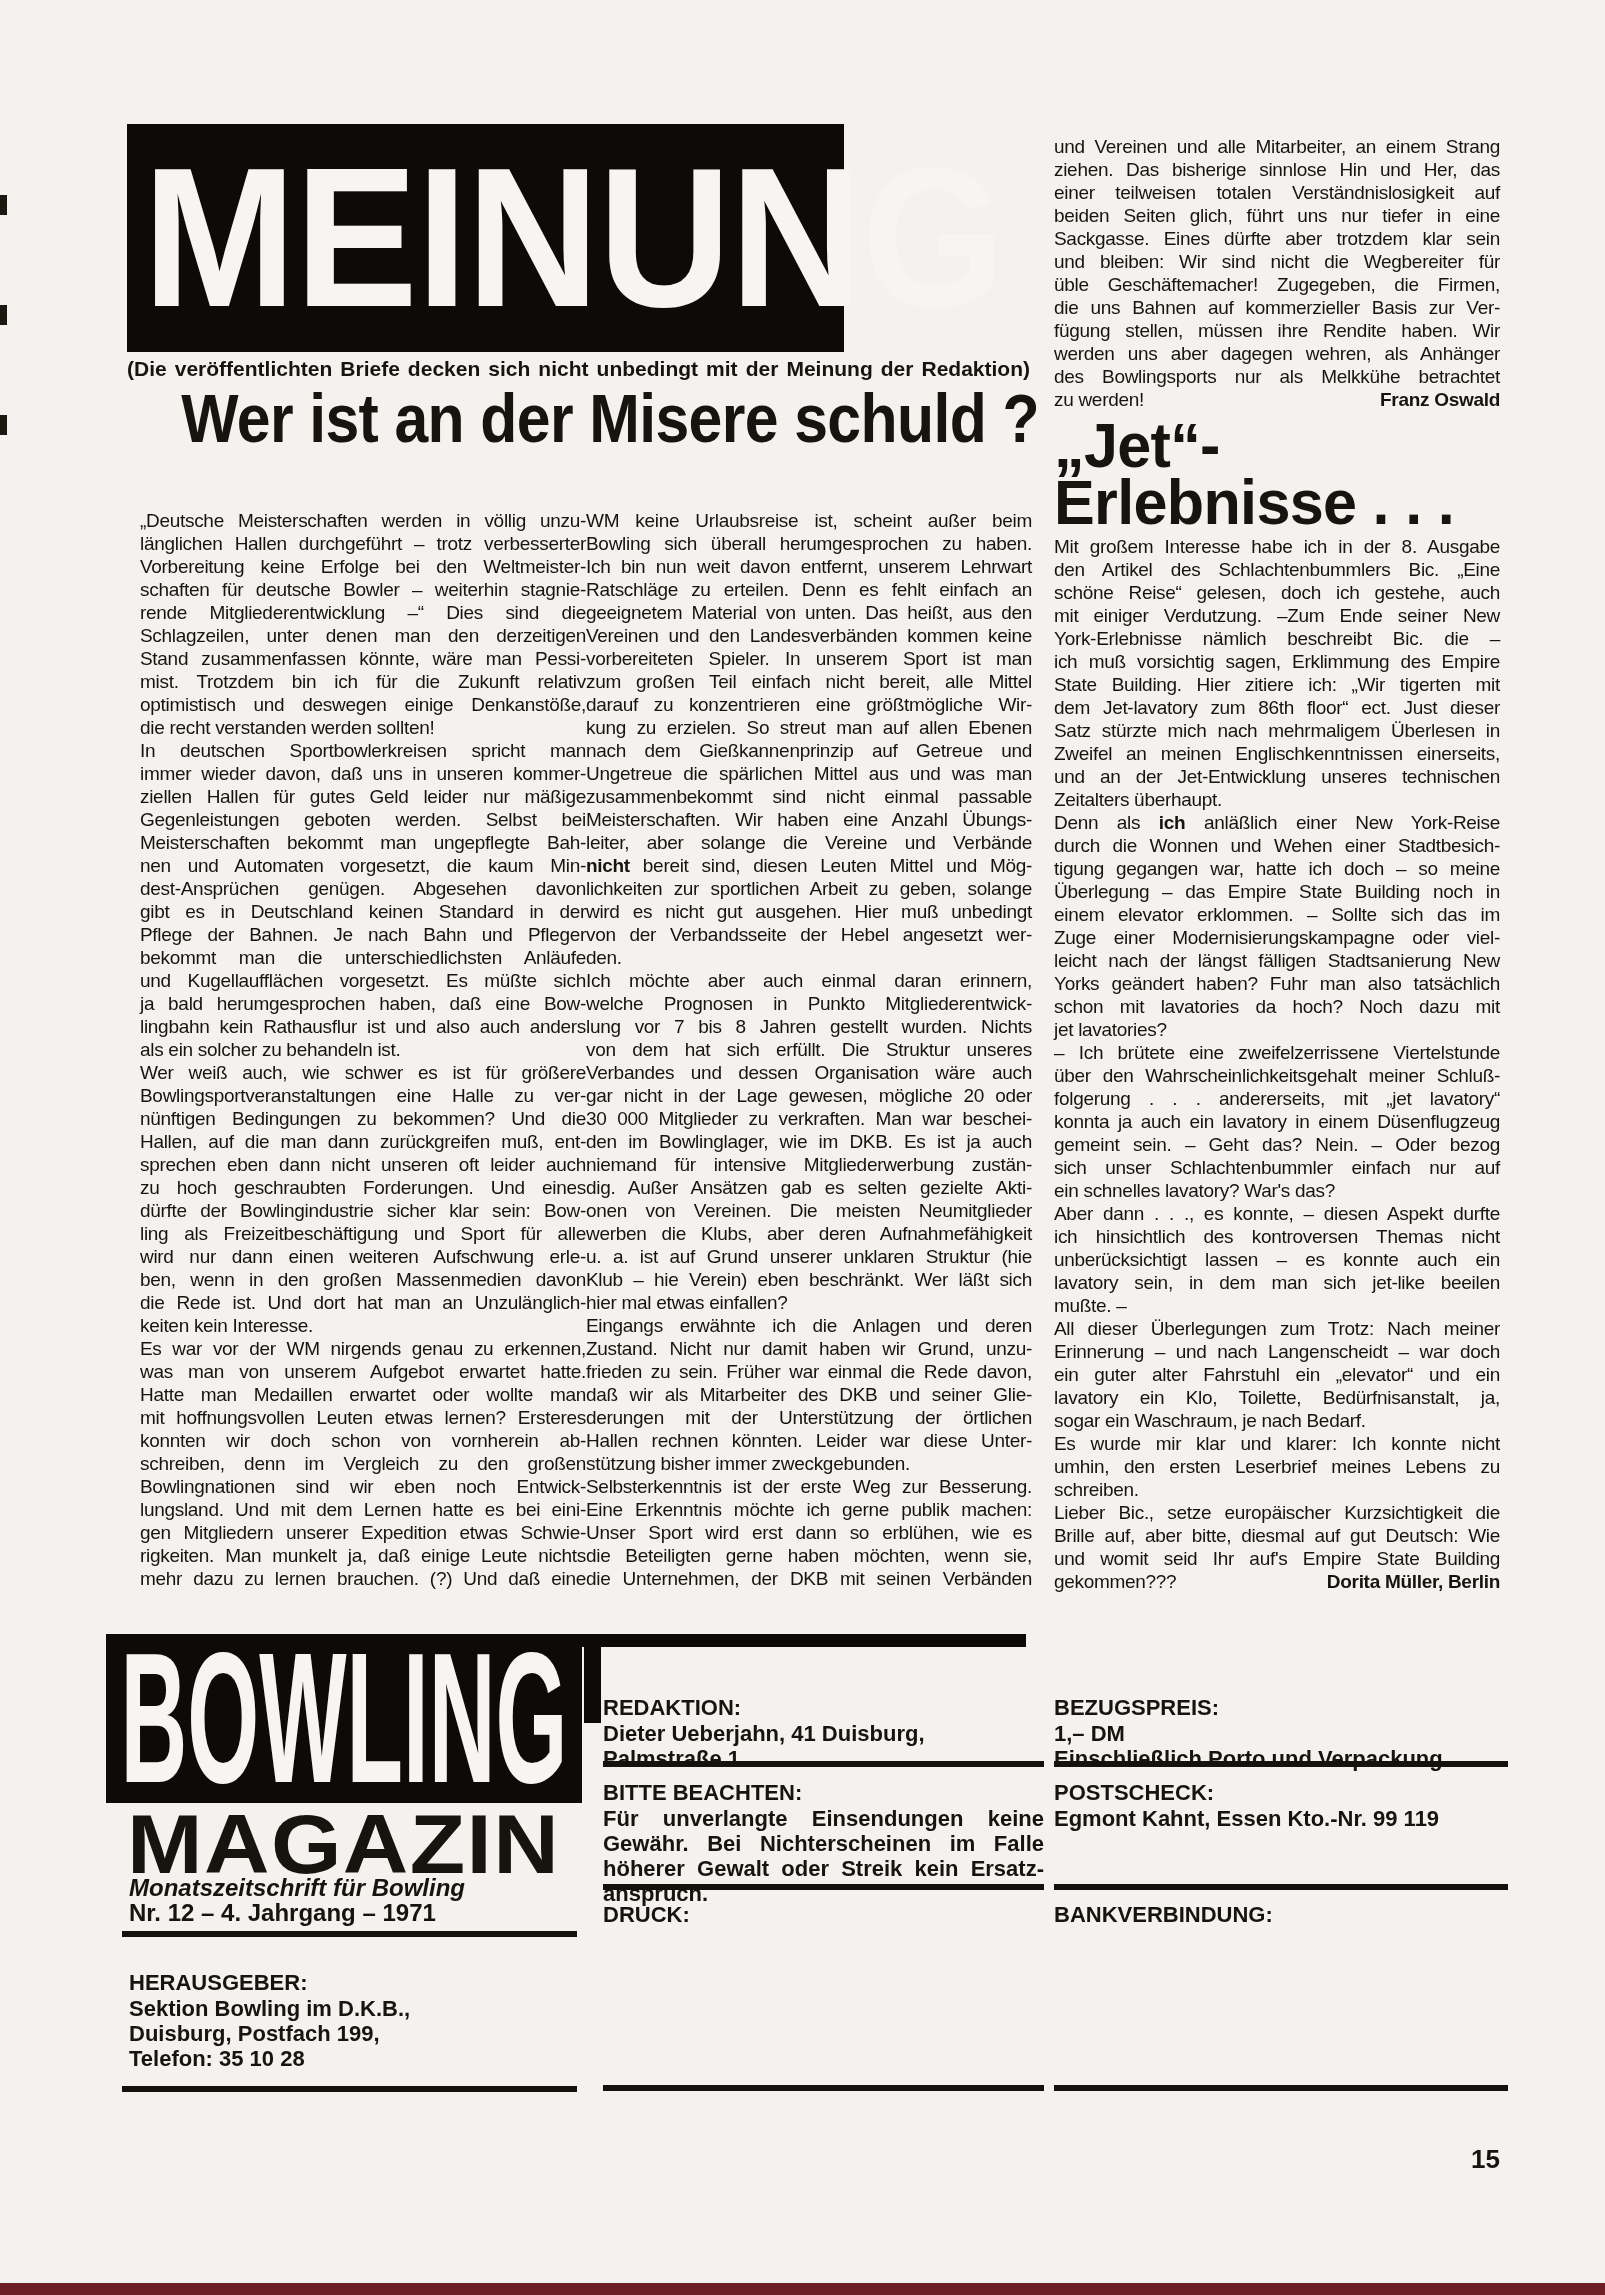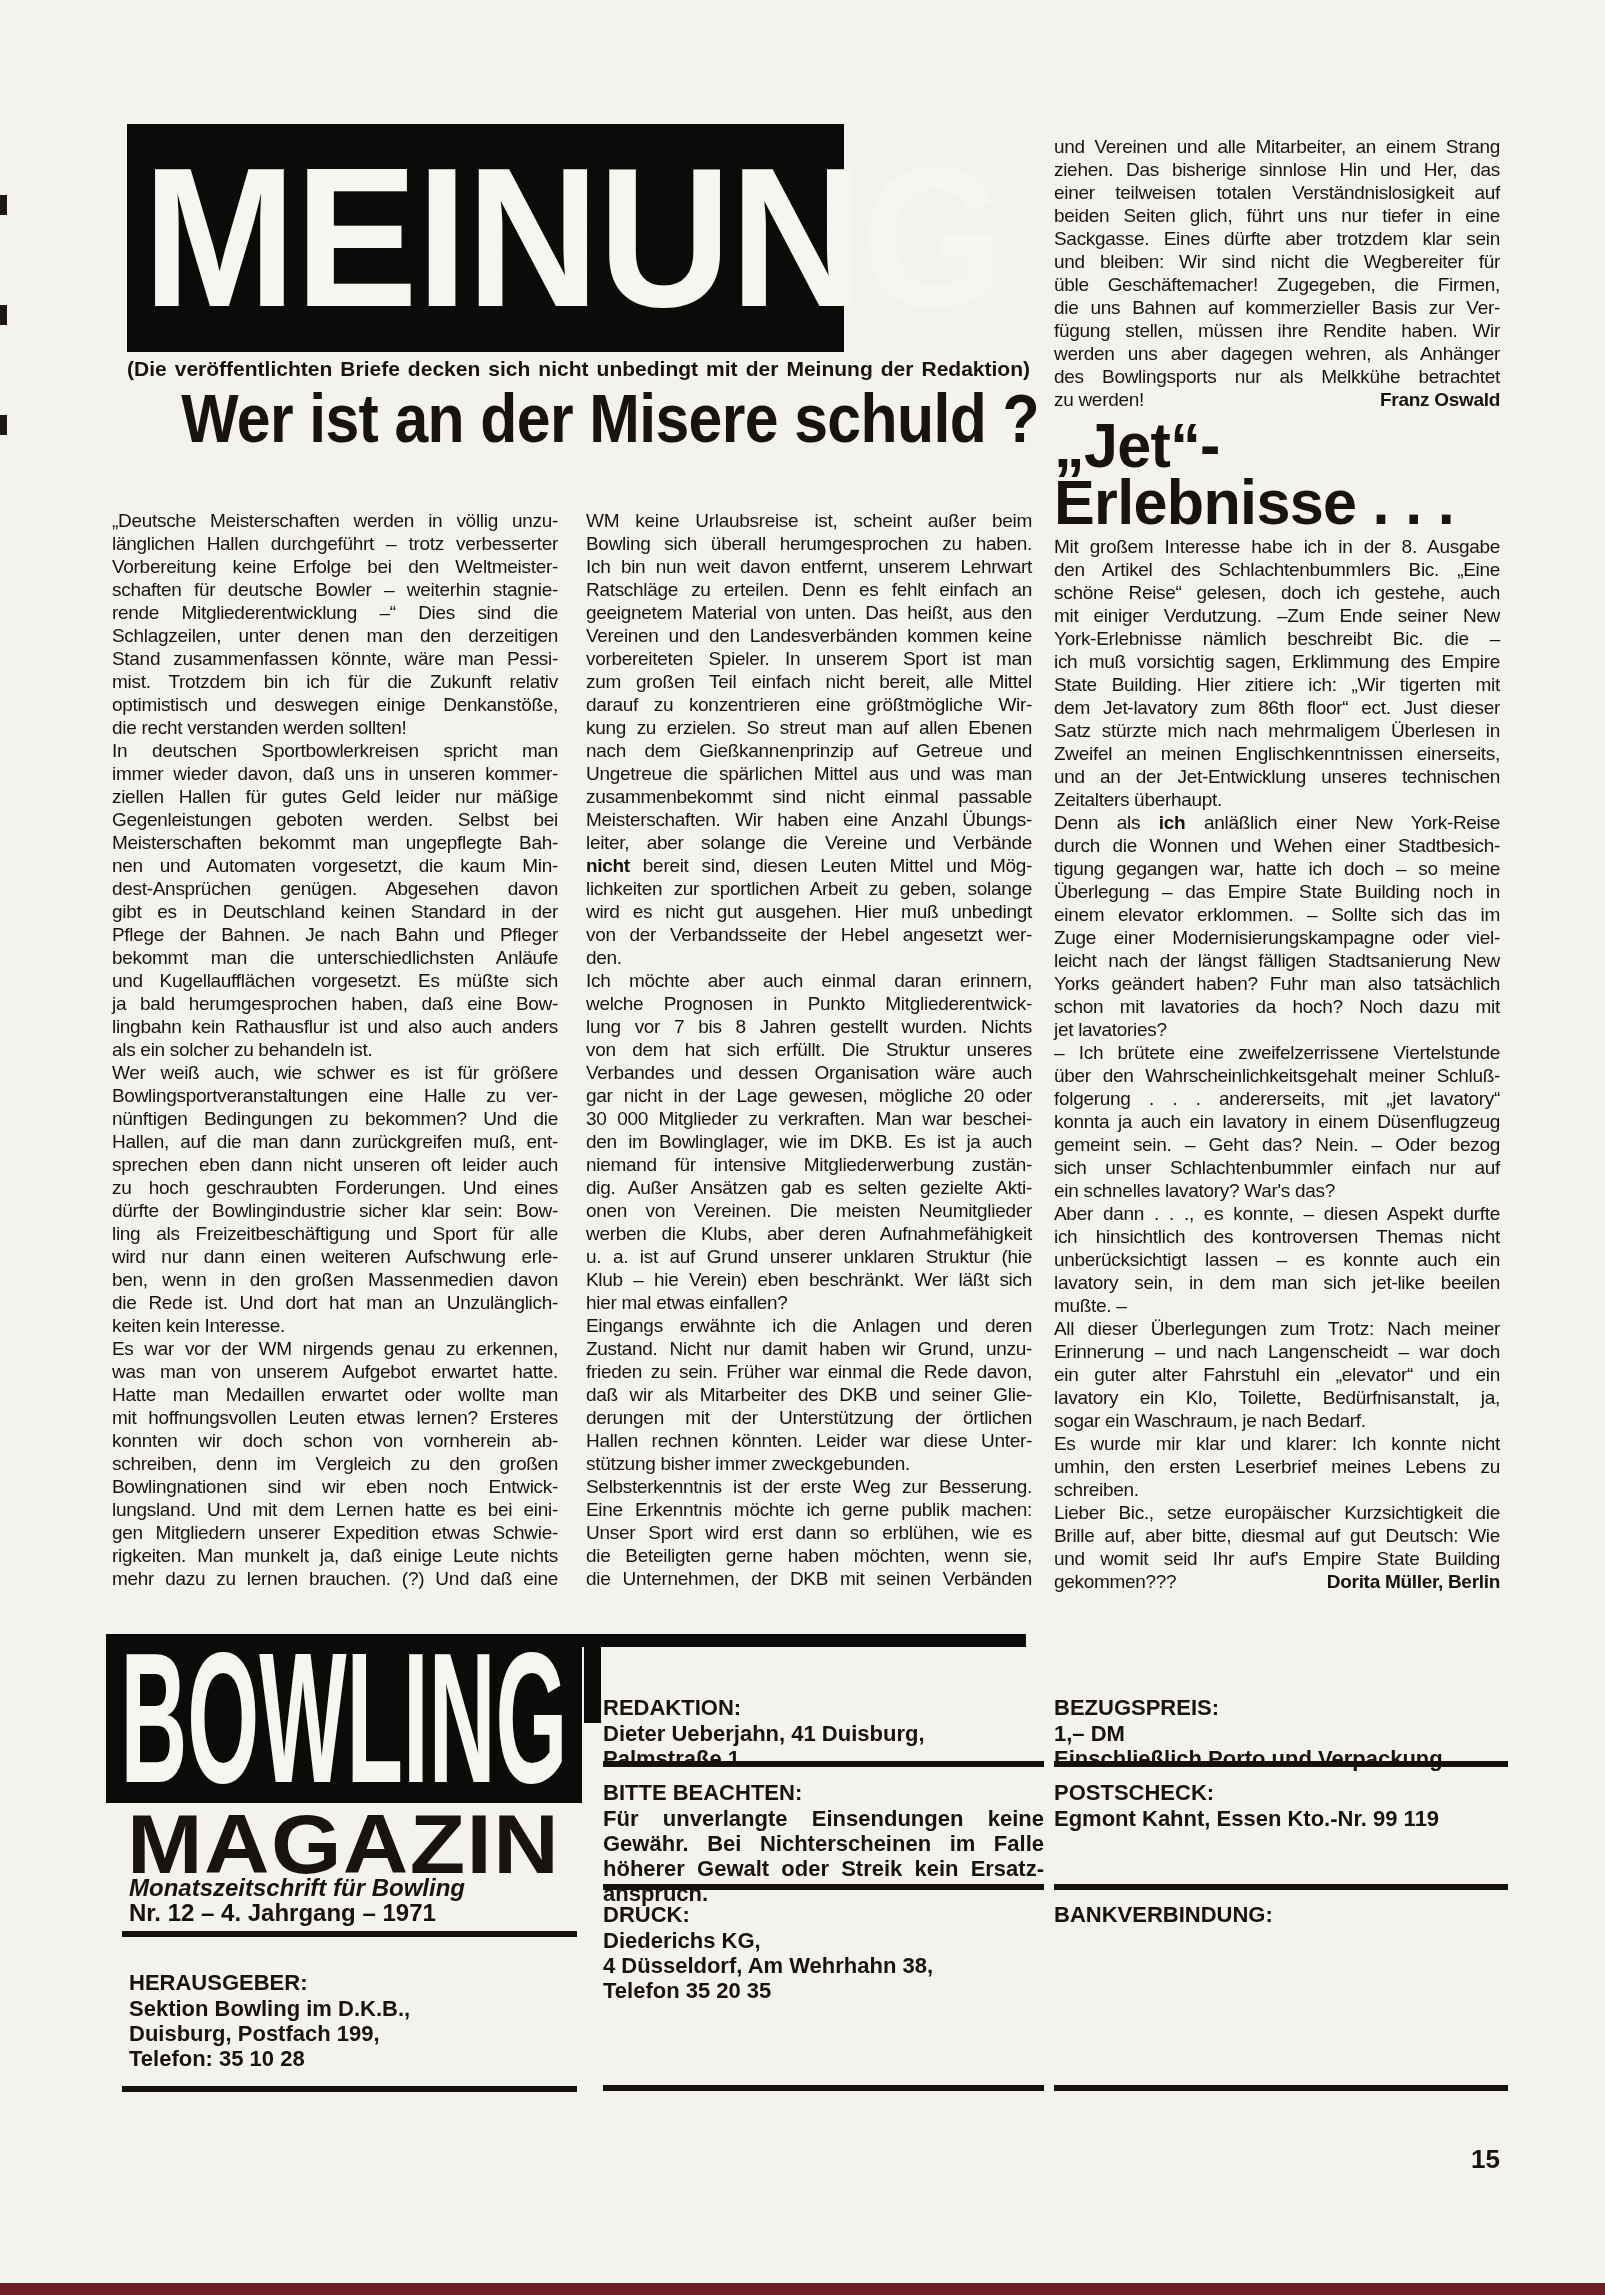--- a/index.html
+++ b/index.html
@@ -38,21 +38,21 @@
   .col{
     position:absolute;width:446px;
     font-size:19px;line-height:23px;letter-spacing:-0.3px;
   }
   .line{
     text-align:justify;text-align-last:justify;
     min-height:23px;
   }
   .line.pend{text-align-last:left;}
   .sig{float:right;font-weight:bold;}
-  .col1{left:112px;top:509px;}
+  .col1{left:140px;top:509px;}
   .col2{left:586px;top:509px;}
   .col3{left:1054px;top:135px;}
   .jet-headline{
     margin-top:6px;margin-bottom:4px;
     font-weight:bold;font-size:63px;line-height:57px;letter-spacing:-0.7px;
     transform:scaleX(0.97);transform-origin:left center;
   }
   
   .logo-box{
     position:absolute;left:106px;top:1634px;width:476px;height:169px;
@@ -298,25 +298,20 @@
     <div>
         <div class="line">Für unverlangte Einsendungen keine</div>
         <div class="line">Gewähr. Bei Nichterscheinen im Falle</div>
         <div class="line">höherer Gewalt oder Streik kein Ersatz-</div>
         <div class="line pend">anspruch.</div>
       </div>
   </div>
   <div class="hr" style="left:603px;top:1884px;width:441px;"></div>
   <div class="imp" style="left:603px;top:1902px;width:441px;">
     <div class="imp-label">DRUCK:</div>
-    <div>
-        <div class="line">Diederichs KG,</div>
-        <div class="line">4 Düsseldorf, Am Wehrhahn 38,</div>
-        <div class="line">Telefon 35 20 35</div>
-      </div>
   </div>
   <div class="hr" style="left:603px;top:2085px;width:441px;"></div>
 
   <div class="imp" style="left:1054px;top:1695px;width:454px;">
     <div class="imp-label">BEZUGSPREIS:</div>
     <div>
         <div class="line">1,– DM</div>
         <div class="line">Einschließlich Porto und Verpackung</div>
       </div>
   </div>

